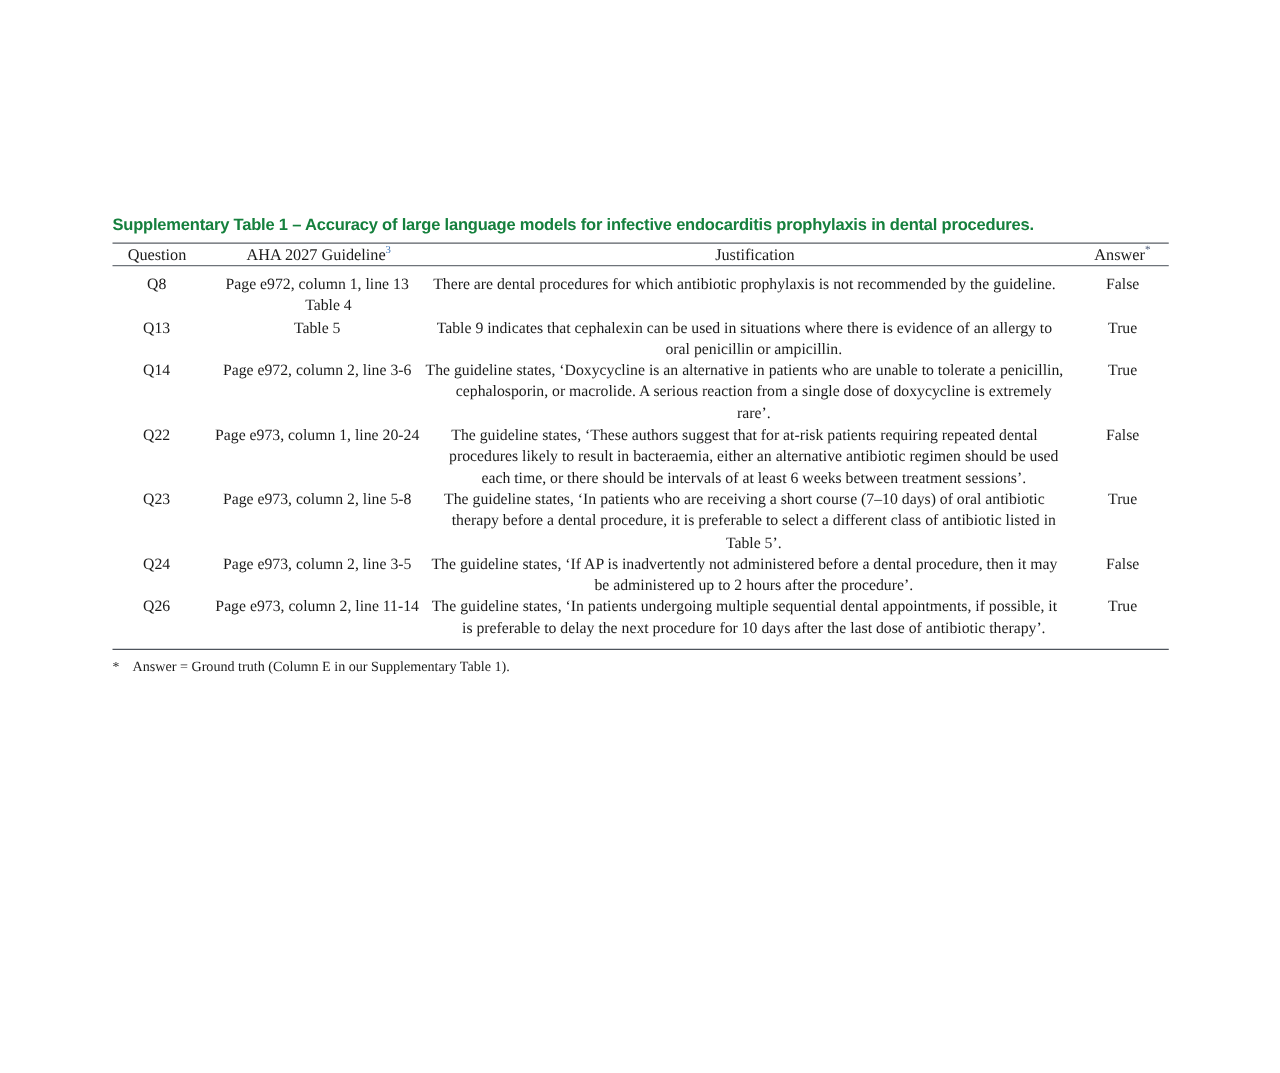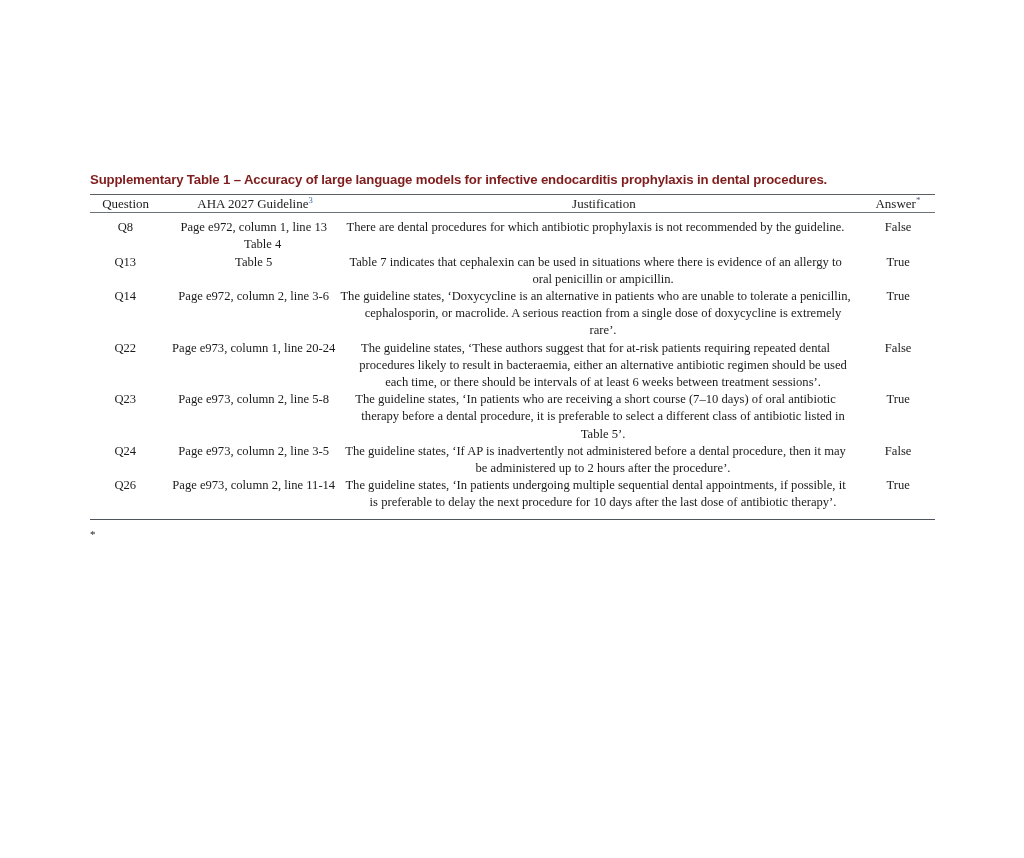--- a/index.html
+++ b/index.html
@@ -23,21 +23,21 @@
     top: 172px;
     width: 845px;
   }
 
   
   .table-caption {
     font-family: "Liberation Sans", "DejaVu Sans", sans-serif;
     font-weight: bold;
     font-size: 13.2px;
     letter-spacing: -0.15px;
-    color: #7f1d1d;
+    color: #15803d;
     line-height: 16px;
     margin-bottom: 6px;
     white-space: nowrap;
   }
 
   
   .rule {
     border: 0;
     border-top: 1.3px solid #5a5f66;
     margin: 0;
@@ -167,21 +167,21 @@
         </td>
         <td class="col-just hang">There are dental procedures for which antibiotic prophylaxis is not recommended by the guideline.</td>
         <td class="col-ans ans">False</td>
       </tr>
 
       <tr>
         <td class="col-q">Q13</td>
         <td class="col-guide">
           <span>Table 5</span>
         </td>
-        <td class="col-just hang">Table 7 indicates that cephalexin can be used in situations where there is evidence of an allergy to oral penicillin or ampicillin.</td>
+        <td class="col-just hang">Table 9 indicates that cephalexin can be used in situations where there is evidence of an allergy to oral penicillin or ampicillin.</td>
         <td class="col-ans ans">True</td>
       </tr>
 
       <tr>
         <td class="col-q">Q14</td>
         <td class="col-guide">
           <span>Page e972, column 2, line 3-6</span>
         </td>
         <td class="col-just hang">The guideline states, ‘Doxycycline is an alternative in patients who are unable to tolerate a penicillin, cephalosporin, or macrolide. A serious reaction from a single dose of doxycycline is extremely rare’.</td>
         <td class="col-ans ans">True</td>
@@ -223,15 +223,16 @@
         <td class="col-ans ans">True</td>
       </tr>
 
     </tbody>
   </table>
 
   <hr class="rule bottom">
 
   <div class="footnote">
     <span class="fn-mark">*</span>
+    <span>Answer = Ground truth (Column E in our Supplementary Table 1).</span>
   </div>
 
 </div>
 
 </body></html>

